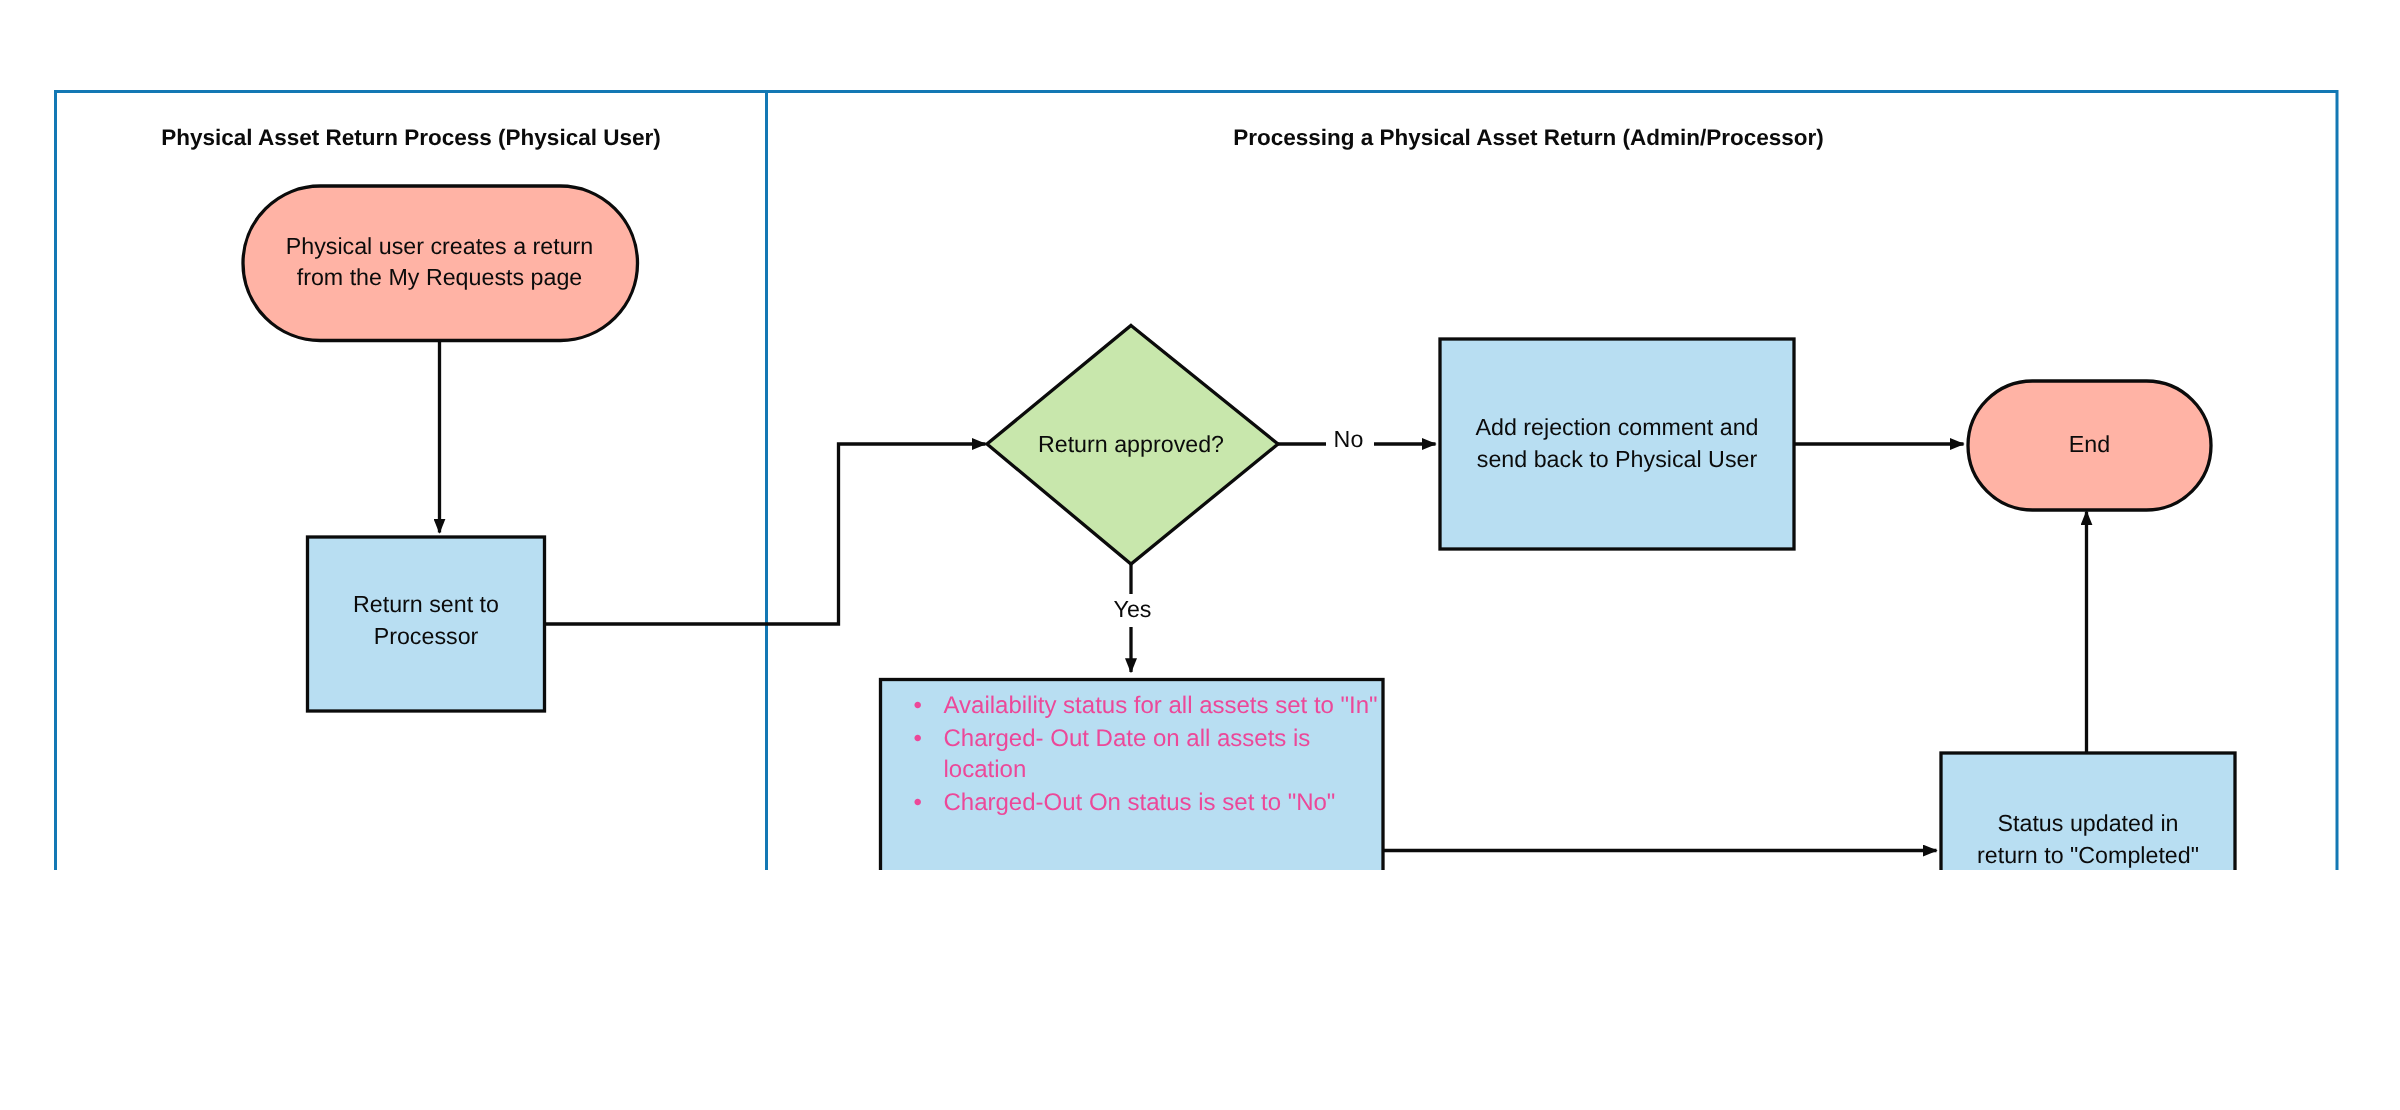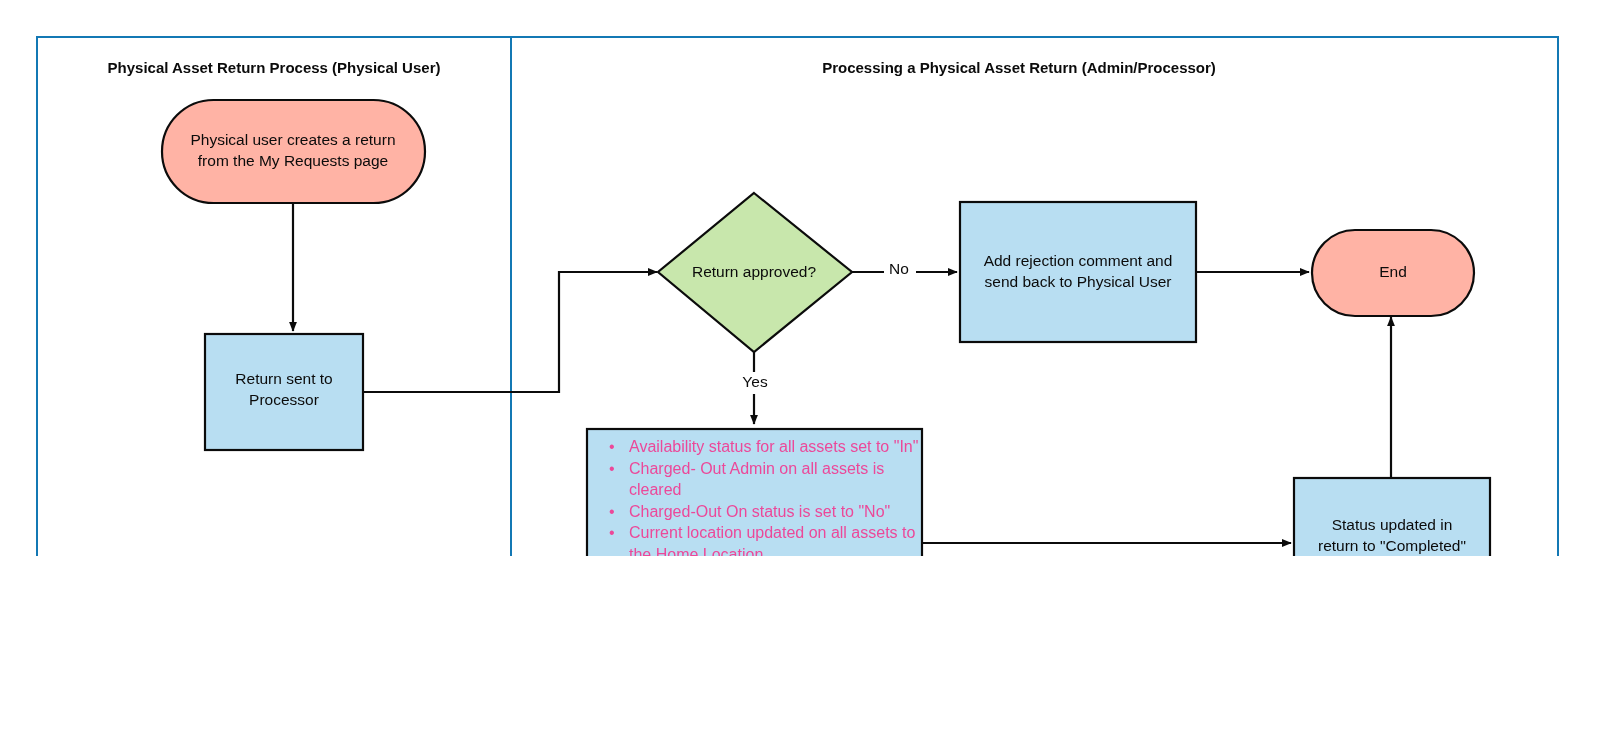--- a/index.html
+++ b/index.html
@@ -9,20 +9,21 @@
   }
   body {
     font-family: "Liberation Sans", sans-serif;
   }
   #canvas {
     position: relative;
     width: 1600px;
     height: 556px;
     background: #ffffff;
     overflow: hidden;
+    margin-top: 24px;
   }
   svg.diagram-layer {
     position: absolute;
     left: 0;
     top: 0;
     width: 1600px;
     height: 740px;
   }
   .lane-frame {
     fill: none;
@@ -165,19 +166,18 @@
     <g>
       <rect class="node-shape fill-process" x="1294" y="478" width="196" height="124"></rect>
       <text class="node-text" x="1392" y="526">Status updated in</text>
       <text class="node-text" x="1392" y="547">return to "Completed"</text>
     </g>
   </svg>
 
   <div class="bullet-box-text" style="left:590px; top:433px; width:329px; height:208px; padding-top:3px;">
     <ul>
       <li>Availability status for all assets set to "In"</li>
-      <li>Charged- Out Admin on all assets is cleared</li>
+      <li>Charged- Out Date on all assets is location</li>
       <li>Charged-Out On status  is set to "No"</li>
-      <li>Current location updated on all assets to the Home Location</li>
     </ul>
   </div>
 
 </div>
 
 </body></html>

